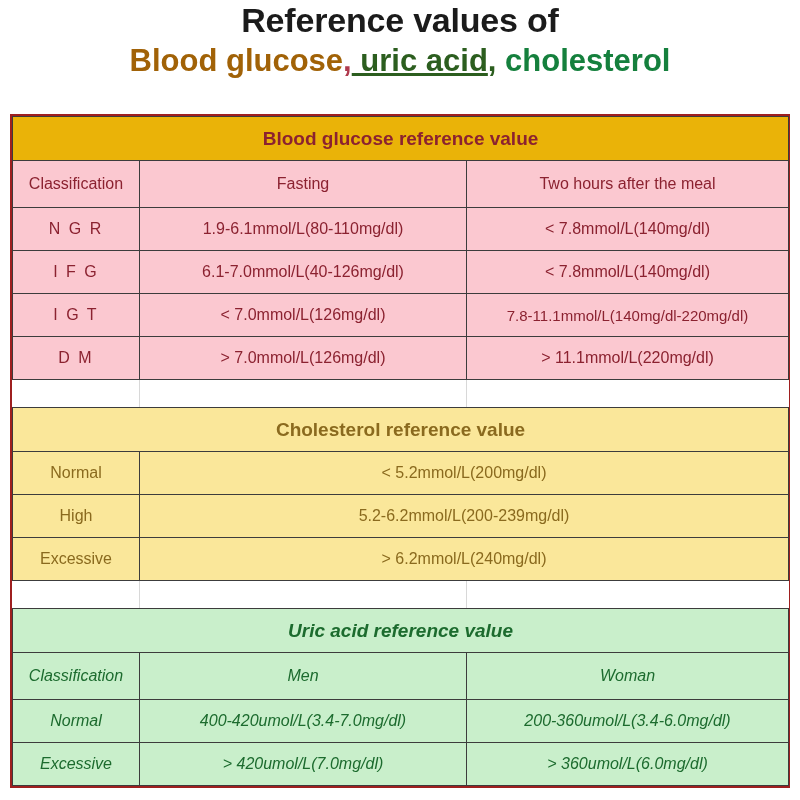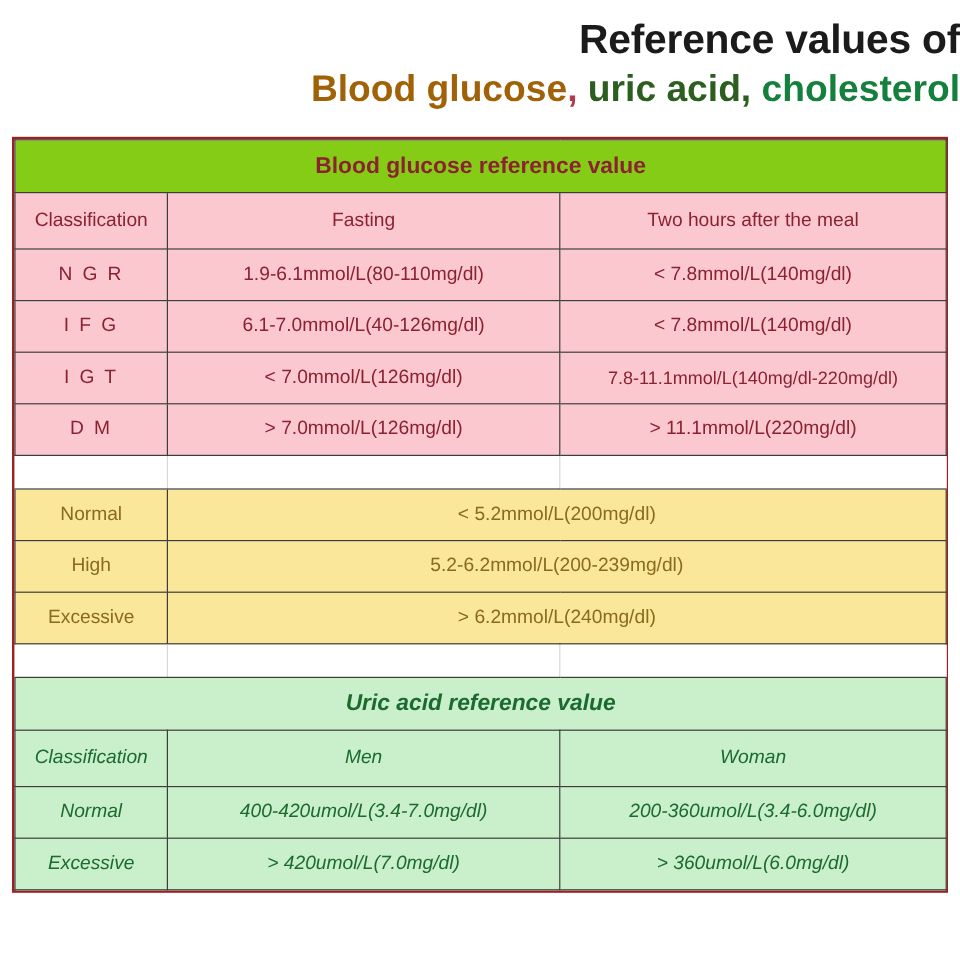--- a/index.html
+++ b/index.html
@@ -7,39 +7,39 @@
     width:800px;height:800px;
     background:#ffffff;
     font-family:"Liberation Sans", sans-serif;
     overflow:hidden;
   }
   .page{width:800px;height:800px;position:relative;box-sizing:border-box;}
 
   
   .title-block{
     width:100%;
-    padding-top:13px;
-    text-align:right;
+    padding-top:0;
+    text-align:center;
   }
   .title-main{
     font-size:34px;
     font-weight:700;
     color:#1b1b1b;
     letter-spacing:-0.2px;
     line-height:1.22;
   }
   .title-sub{
     font-size:31px;
     font-weight:700;
     line-height:1.24;
     margin-top:1px;
     white-space:nowrap;
   }
   .t-glu{color:#a16207;}
-  .t-uric{color:#2c5e1f;}
+  .t-uric{color:#2c5e1f;text-decoration:underline;}
   .t-chol{color:#15803d;}
   .t-comma-1{color:#b03a4e;}
   .t-comma-2{color:#2c5e1f;}
 
   
   .table-frame{
     position:absolute;
     left:10px;
     top:114px;
     width:780px;
@@ -80,21 +80,21 @@
     border-left:1px solid #d8d8d8;
     border-right:1px solid #d8d8d8;
     border-top:1px solid #3c3c3c;
     border-bottom:1px solid #3c3c3c;
   }
   .spacer td.edge-l{border-left:none;}
   .spacer td.edge-r{border-right:none;}
 
   
   .s-glucose td{background:#fbc8d0;color:#8b2230;}
-  .s-glucose .banner-cell{background:#84cc16;color:#8b2230;}
+  .s-glucose .banner-cell{background:#eab308;color:#8b2230;}
 
   .s-chol td{background:#fae79a;color:#8a6a1e;}
   .s-chol .banner-cell{background:#fae79a;color:#8a6a1e;}
 
   .s-uric td{background:#c9efcb;color:#1c6b2e;font-style:italic;}
   .s-uric .banner-cell{background:#c9efcb;color:#1c6b2e;}
 
   .cls-letterspace{letter-spacing:2px;}
   .nowrap{white-space:nowrap;}
   .tight{font-size:15px;}
@@ -146,20 +146,23 @@
           <td class="nowrap">&gt; 7.0mmol/L(126mg/dl)</td>
           <td class="nowrap">&gt; 11.1mmol/L(220mg/dl)</td>
         </tr>
 
         <tr class="spacer">
           <td class="edge-l"></td>
           <td></td>
           <td class="edge-r"></td>
         </tr>
 
+        <tr class="s-chol banner">
+          <td class="banner-cell" colspan="3">Cholesterol reference value</td>
+        </tr>
         <tr class="s-chol drow">
           <td>Normal</td>
           <td colspan="2" class="nowrap">&lt; 5.2mmol/L(200mg/dl)</td>
         </tr>
         <tr class="s-chol drow">
           <td>High</td>
           <td colspan="2" class="nowrap">5.2-6.2mmol/L(200-239mg/dl)</td>
         </tr>
         <tr class="s-chol drow">
           <td>Excessive</td>

